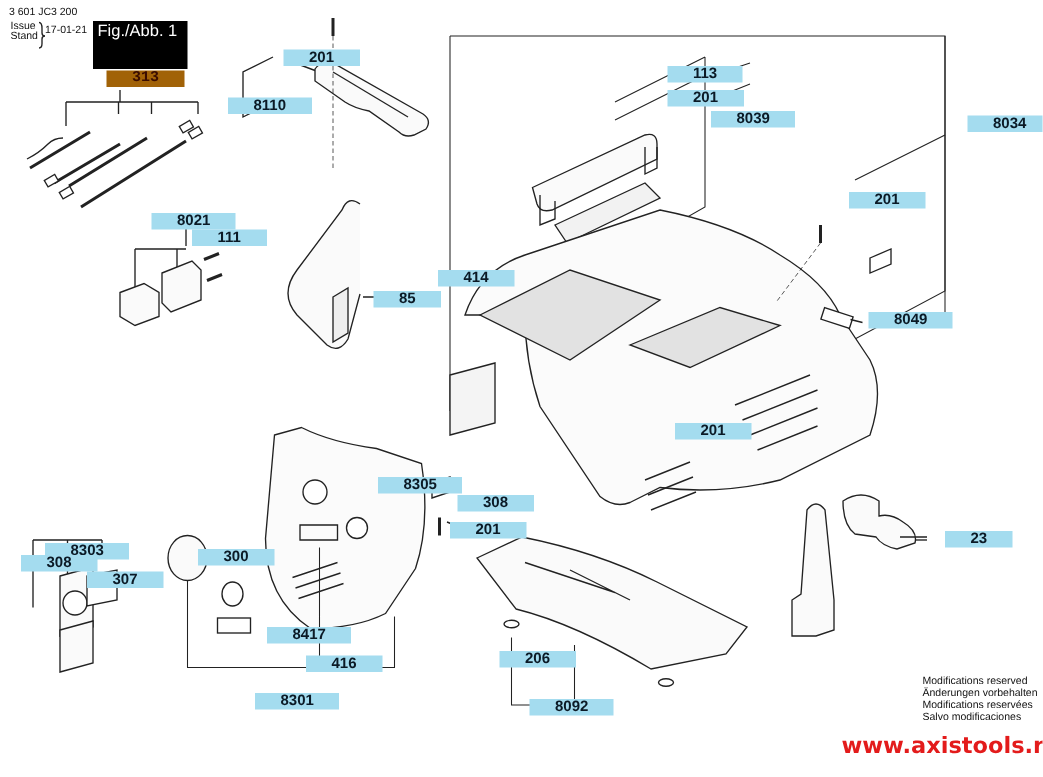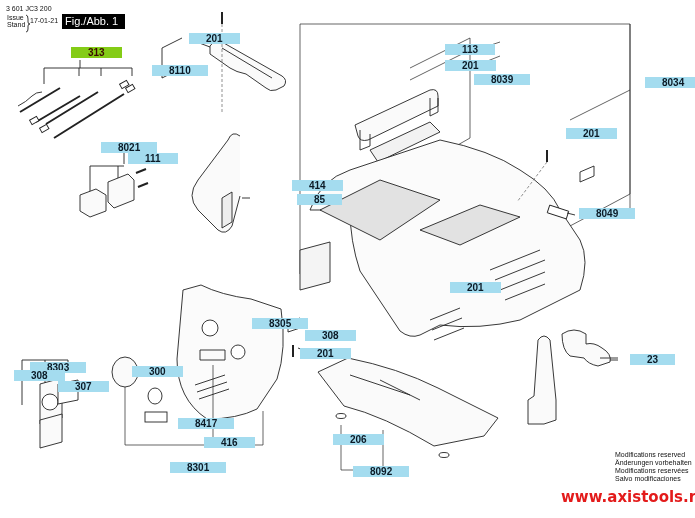--- a/index.html
+++ b/index.html
@@ -1,20 +1,20 @@
 <!DOCTYPE html>
 <html><head>
 <meta charset="utf-8">
 <style>
   html, body { margin:0; padding:0; background:#fff; }
   body { width:695px; height:518px; position:relative; overflow:hidden; font-family:"Liberation Sans", sans-serif; }
   .hdr { position:absolute; font-size:7px; color:#111; line-height:8px; }
-  .figbox { position:absolute; left:62px; top:14px; width:63px; height:15px; background:#000; color:#fff; font-size:11px; line-height:15px; padding-left:3px; box-sizing:border-box; }
+  .figbox { position:absolute; left:62px; top:14px; width:63px; height:32px; background:#000; color:#fff; font-size:11px; line-height:15px; padding-left:3px; box-sizing:border-box; }
   .lbl { position:absolute; background:#a4dcef; color:#0b1a26; font-weight:bold; font-size:10px; line-height:11px; padding:0 17px; white-space:nowrap; }
-  .lbl.red { background:#84cc16; color:#3a0c00; }
+  .lbl.red { background:#a16207; color:#3a0c00;font-family:Liberation Mono, monospace; }
   svg#art { position:absolute; left:0; top:0; }
   .note { position:absolute; left:615px; font-size:7px; line-height:8px; color:#111; white-space:nowrap; }
   .wm { position:absolute; left:561px; top:488px; font-size:15px; font-weight:bold; color:#e31b1b; font-family:"DejaVu Sans", sans-serif; }
 </style>
 </head>
 <body>
 
 <div class="hdr" style="left:6px;top:5px;">3 601 JC3 200</div>
 <div class="hdr" style="left:7px;top:14px;">Issue</div>
 <div class="hdr" style="left:7px;top:21px;">Stand</div>
@@ -130,21 +130,21 @@
 <div class="lbl" style="left:189px;top:33px;">201</div>
 <div class="lbl" style="left:152px;top:65px;">8110</div>
 <div class="lbl" style="left:445px;top:44px;">113</div>
 <div class="lbl" style="left:445px;top:60px;">201</div>
 <div class="lbl" style="left:474px;top:74px;">8039</div>
 <div class="lbl" style="left:645px;top:77px;">8034</div>
 <div class="lbl" style="left:566px;top:128px;">201</div>
 <div class="lbl" style="left:579px;top:208px;">8049</div>
 <div class="lbl" style="left:101px;top:142px;">8021</div>
 <div class="lbl" style="left:128px;top:153px;">111</div>
-<div class="lbl" style="left:249px;top:194px;margin-left:48px;">85</div>
+<div class="lbl" style="left:249px;top:194px;">85</div>
 <div class="lbl" style="left:292px;top:180px;">414</div>
 <div class="lbl" style="left:450px;top:282px;">201</div>
 <div class="lbl" style="left:252px;top:318px;">8305</div>
 <div class="lbl" style="left:305px;top:330px;">308</div>
 <div class="lbl" style="left:300px;top:348px;">201</div>
 <div class="lbl" style="left:30px;top:362px;">8303</div>
 <div class="lbl" style="left:14px;top:370px;">308</div>
 <div class="lbl" style="left:58px;top:370px;margin-top:11px;">307</div>
 <div class="lbl" style="left:132px;top:366px;">300</div>
 <div class="lbl" style="left:178px;top:418px;">8417</div>

